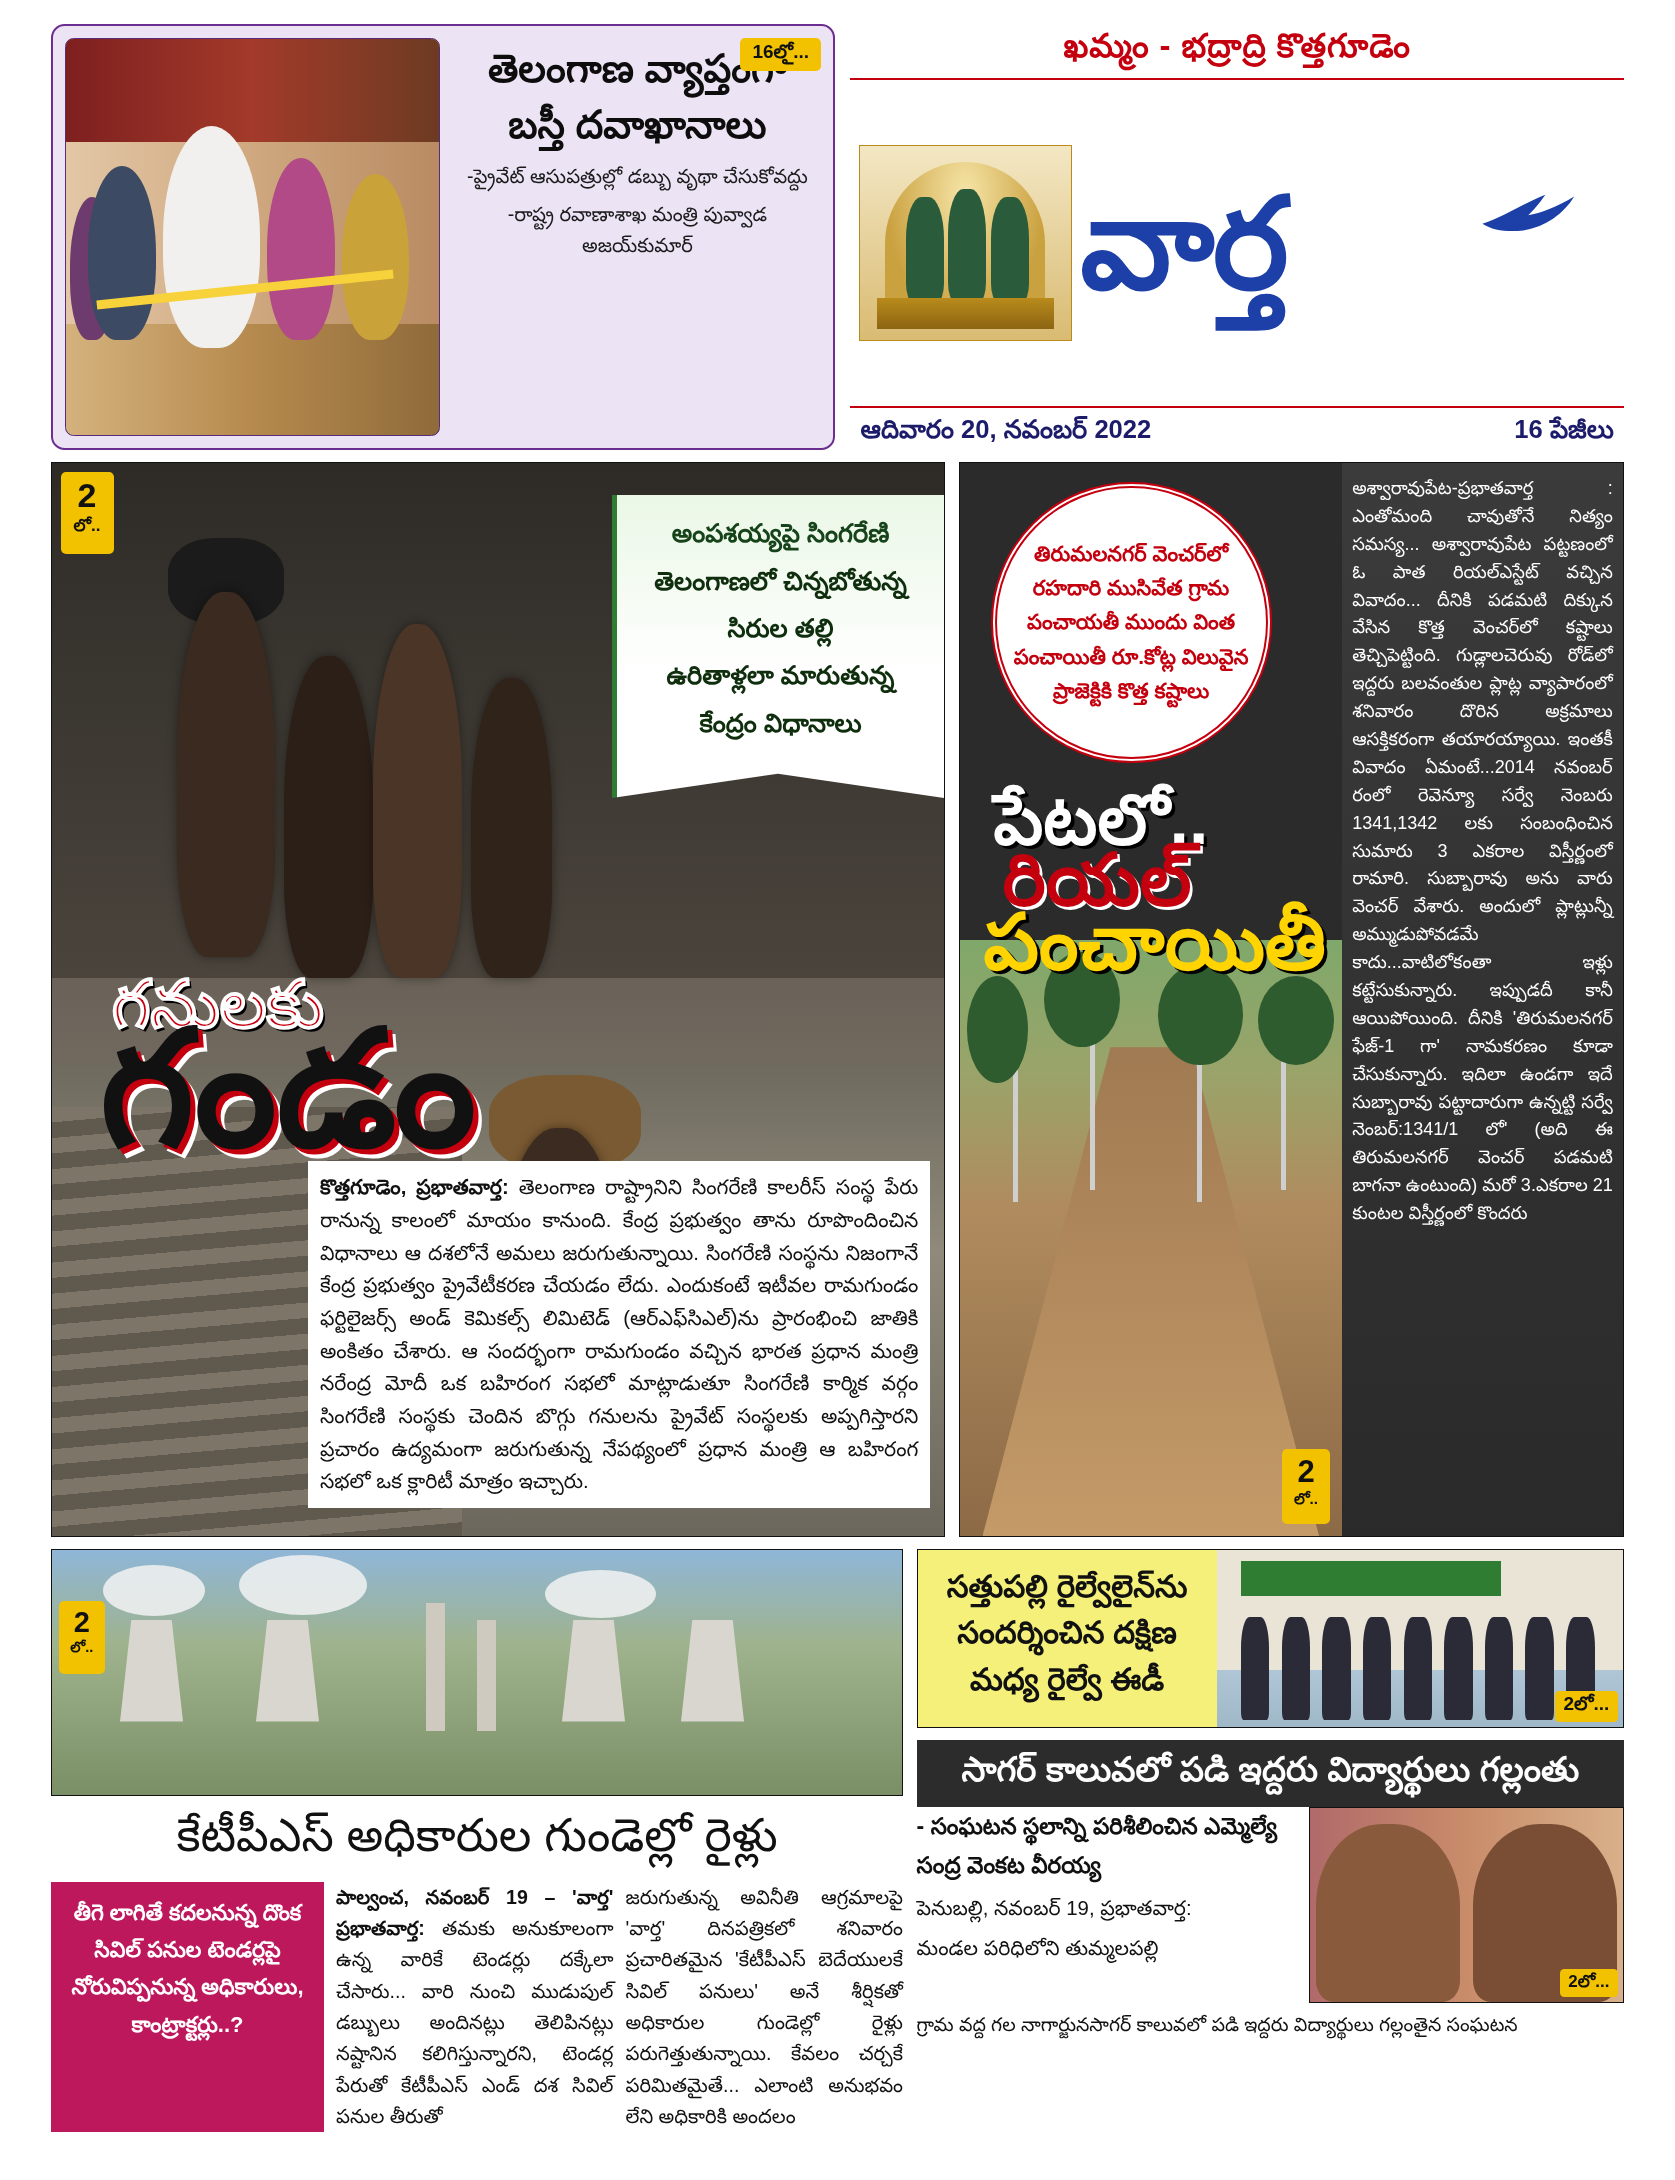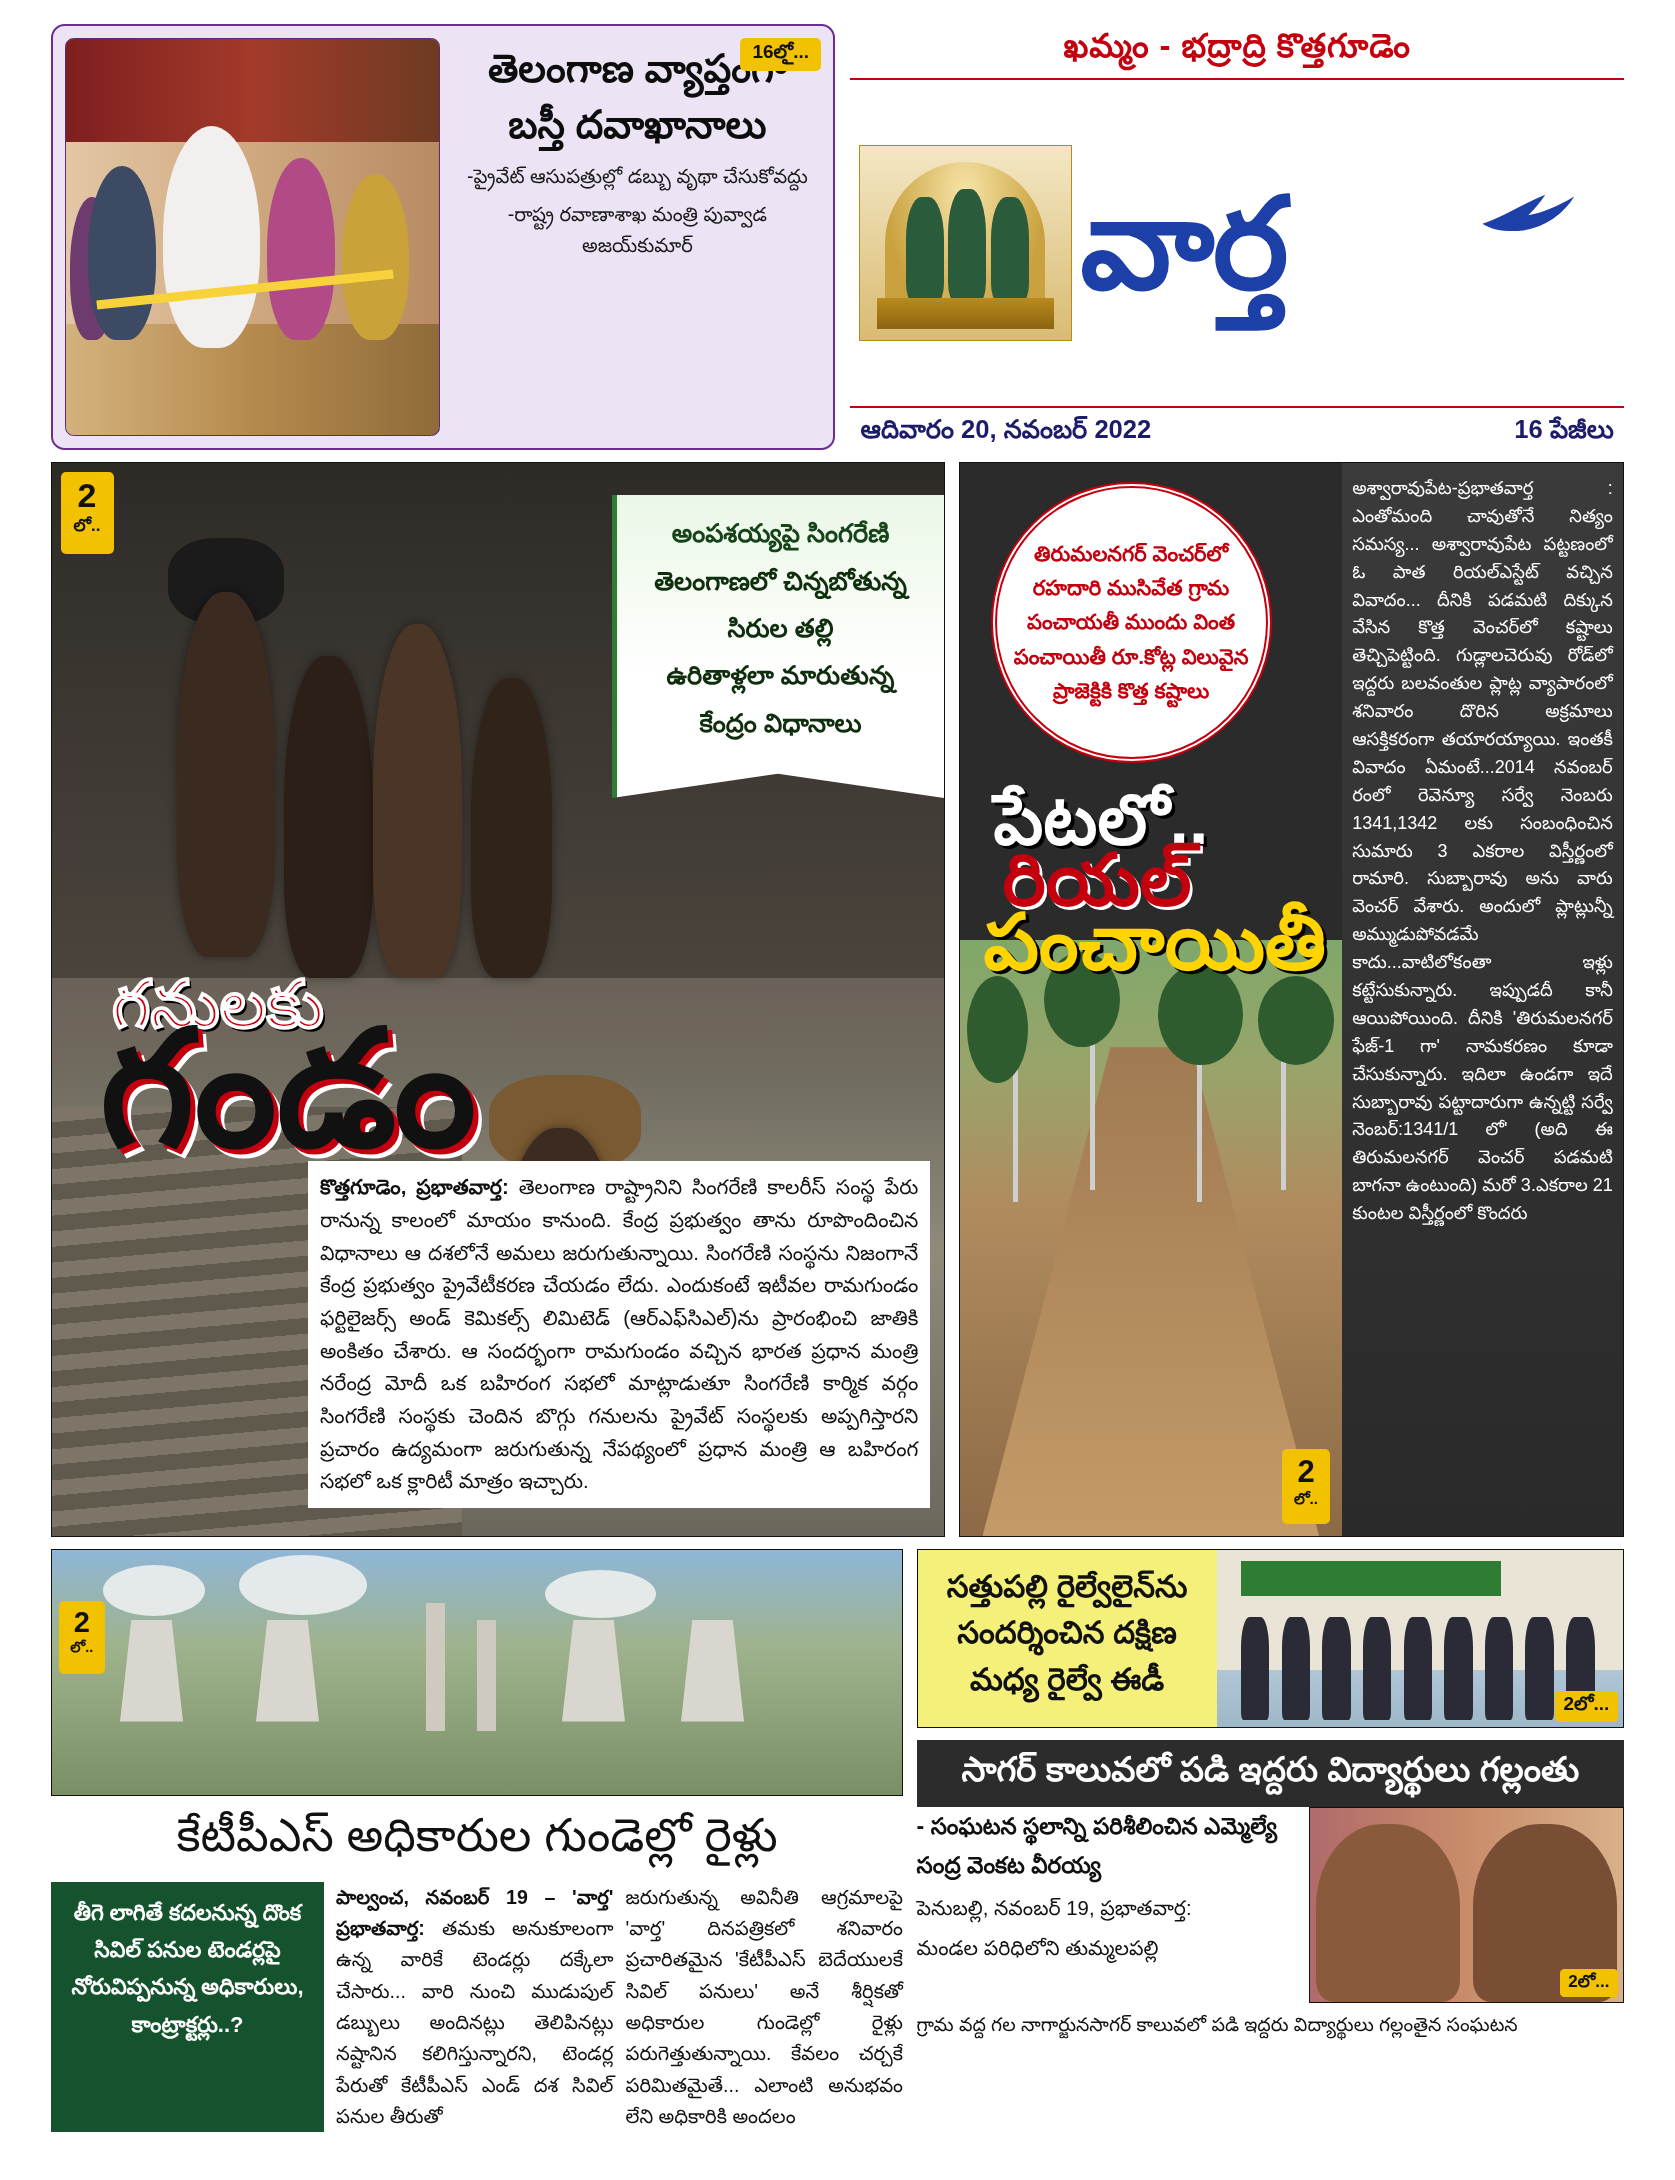--- a/index.html
+++ b/index.html
@@ -163,21 +163,21 @@
       background: linear-gradient(180deg,#8fb6d8 0%, #9fb38e 38%, #7b8f66 100%); }
   .ktps-photo .cool { position:absolute; bottom:30%; width:63px; height:102px; background:#d8d6cf;
       clip-path: polygon(18% 0,82% 0,100% 100%,0 100%); }
   .ktps-photo .smoke { position:absolute; border-radius:50%; background:#f2f2f2; opacity:.85; }
   .ktps-photo .stack { position:absolute; bottom:26%; width:19px; background:#cfcac0; }
   .ktps-badge { position:absolute; left:6.8px; top:51px; width:46px; height:73px; background:#f2c200;
       border-radius:5.1px; text-align:center; color:#111; font-weight:bold; font-size:29px; padding-top:5.1px; }
   .ktps-badge small { display:block; font-size:14.5px; }
   .ktps-head { text-align:center; font-size: 46px; font-weight:normal; margin: 12px 0 8.5px; color:#111; }
   .ktps-cols { display:flex; gap: 12px; }
-  .ktps-blue { width: 273px; background:#14532d; color:#fff; font-size:22px; line-height:1.7;
+  .ktps-blue { width: 273px; background:#be185d; color:#fff; font-size:22px; line-height:1.7;
       font-weight:bold; text-align:center; padding: 12px 10.2px; }
   .ktps-col { flex:1; font-size: 19.6px; line-height:1.6; text-align:justify; }
   .ktps-col .dateline { font-weight:bold; }
 
   
   .rail-box { display:flex; border:1.7px solid #111; height: 179px; }
   .rail-head { width: 299px; background:#f4f07a; color:#111; font-size:31px; font-weight:bold;
       text-align:center; padding: 13.6px 8.5px; line-height:1.5; }
   .rail-photo { flex:1; position:relative; background: linear-gradient(180deg,#cfe3f2,#9fb8c8); overflow:hidden; }
   .rail-photo .wall { position:absolute; inset:0 0 32% 0; background:#e9e4d6; }

